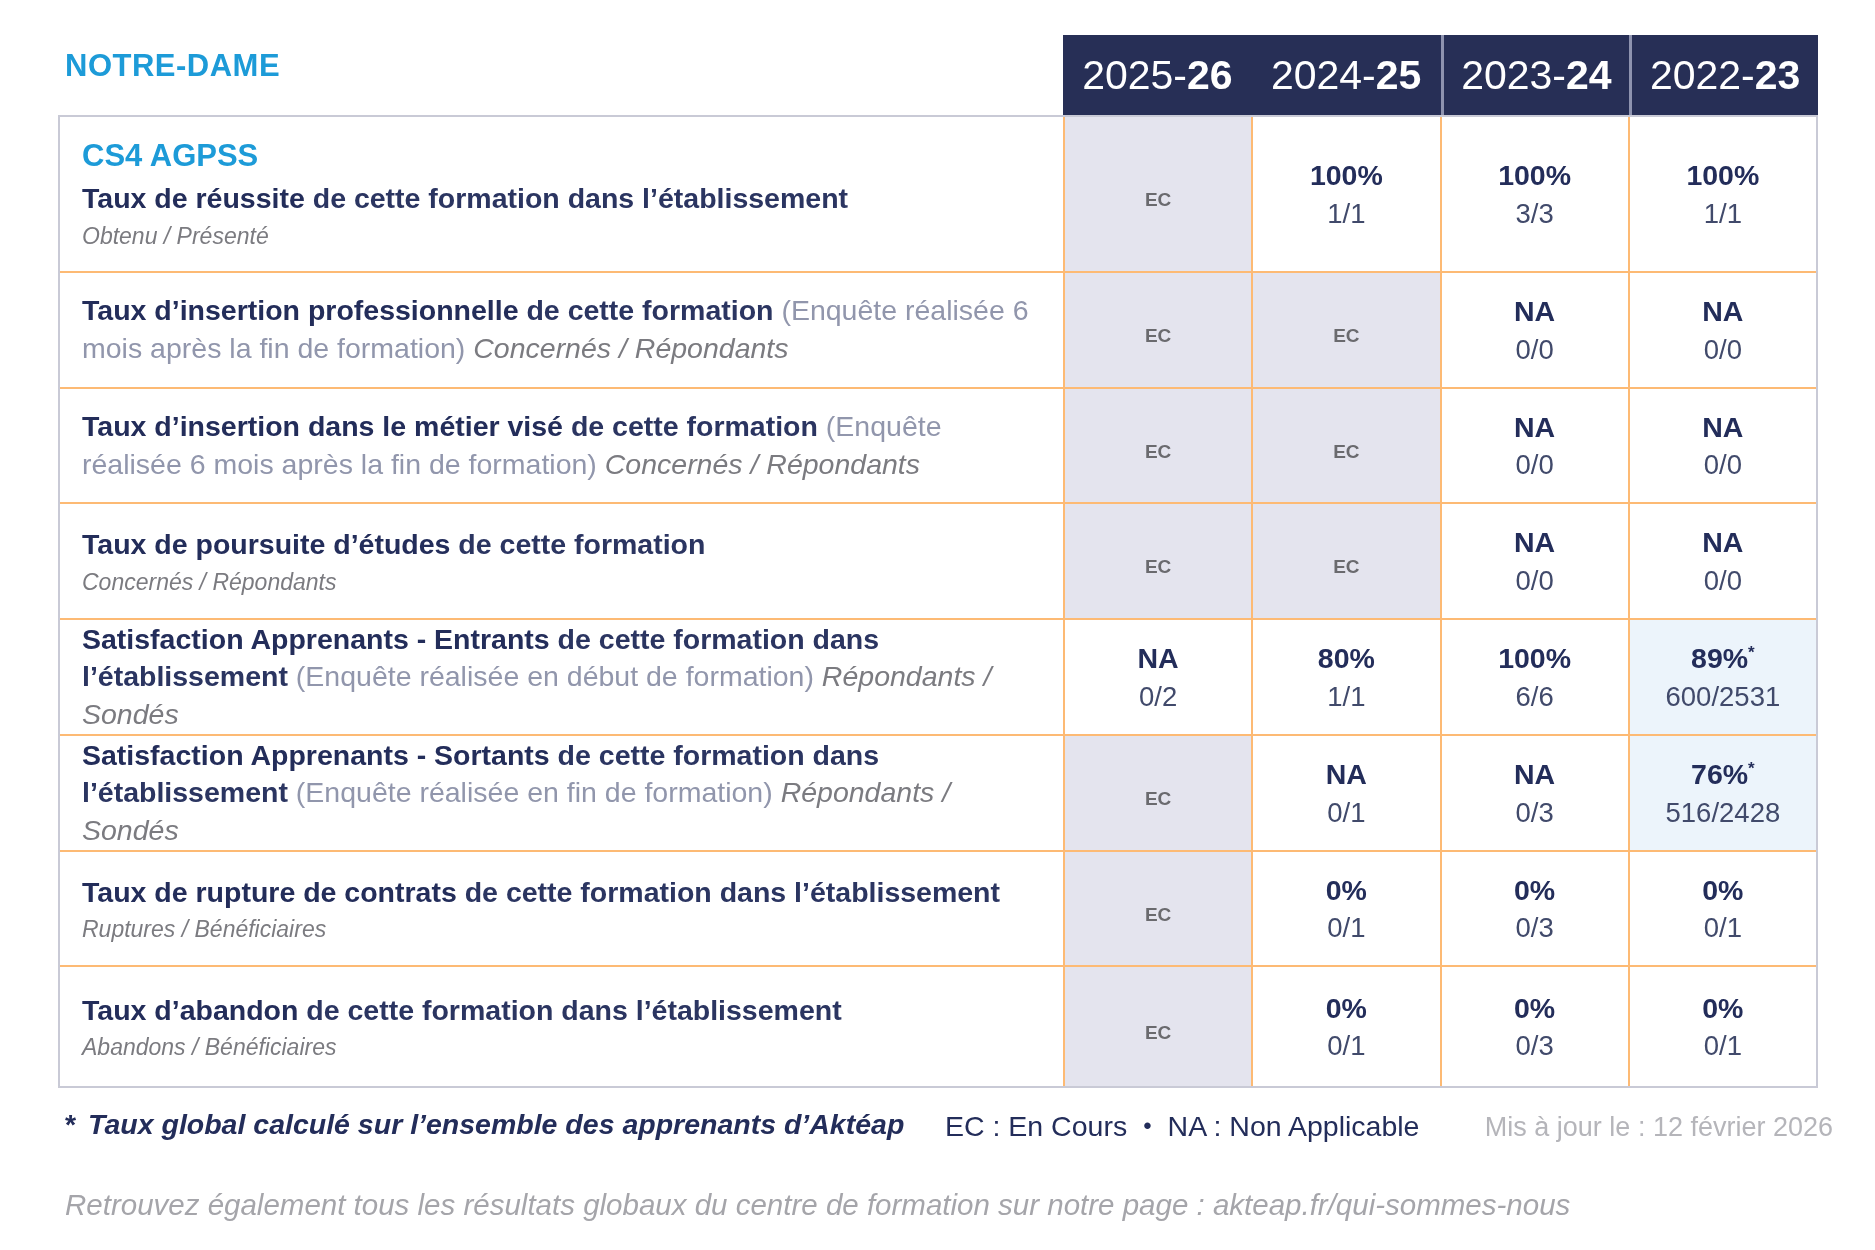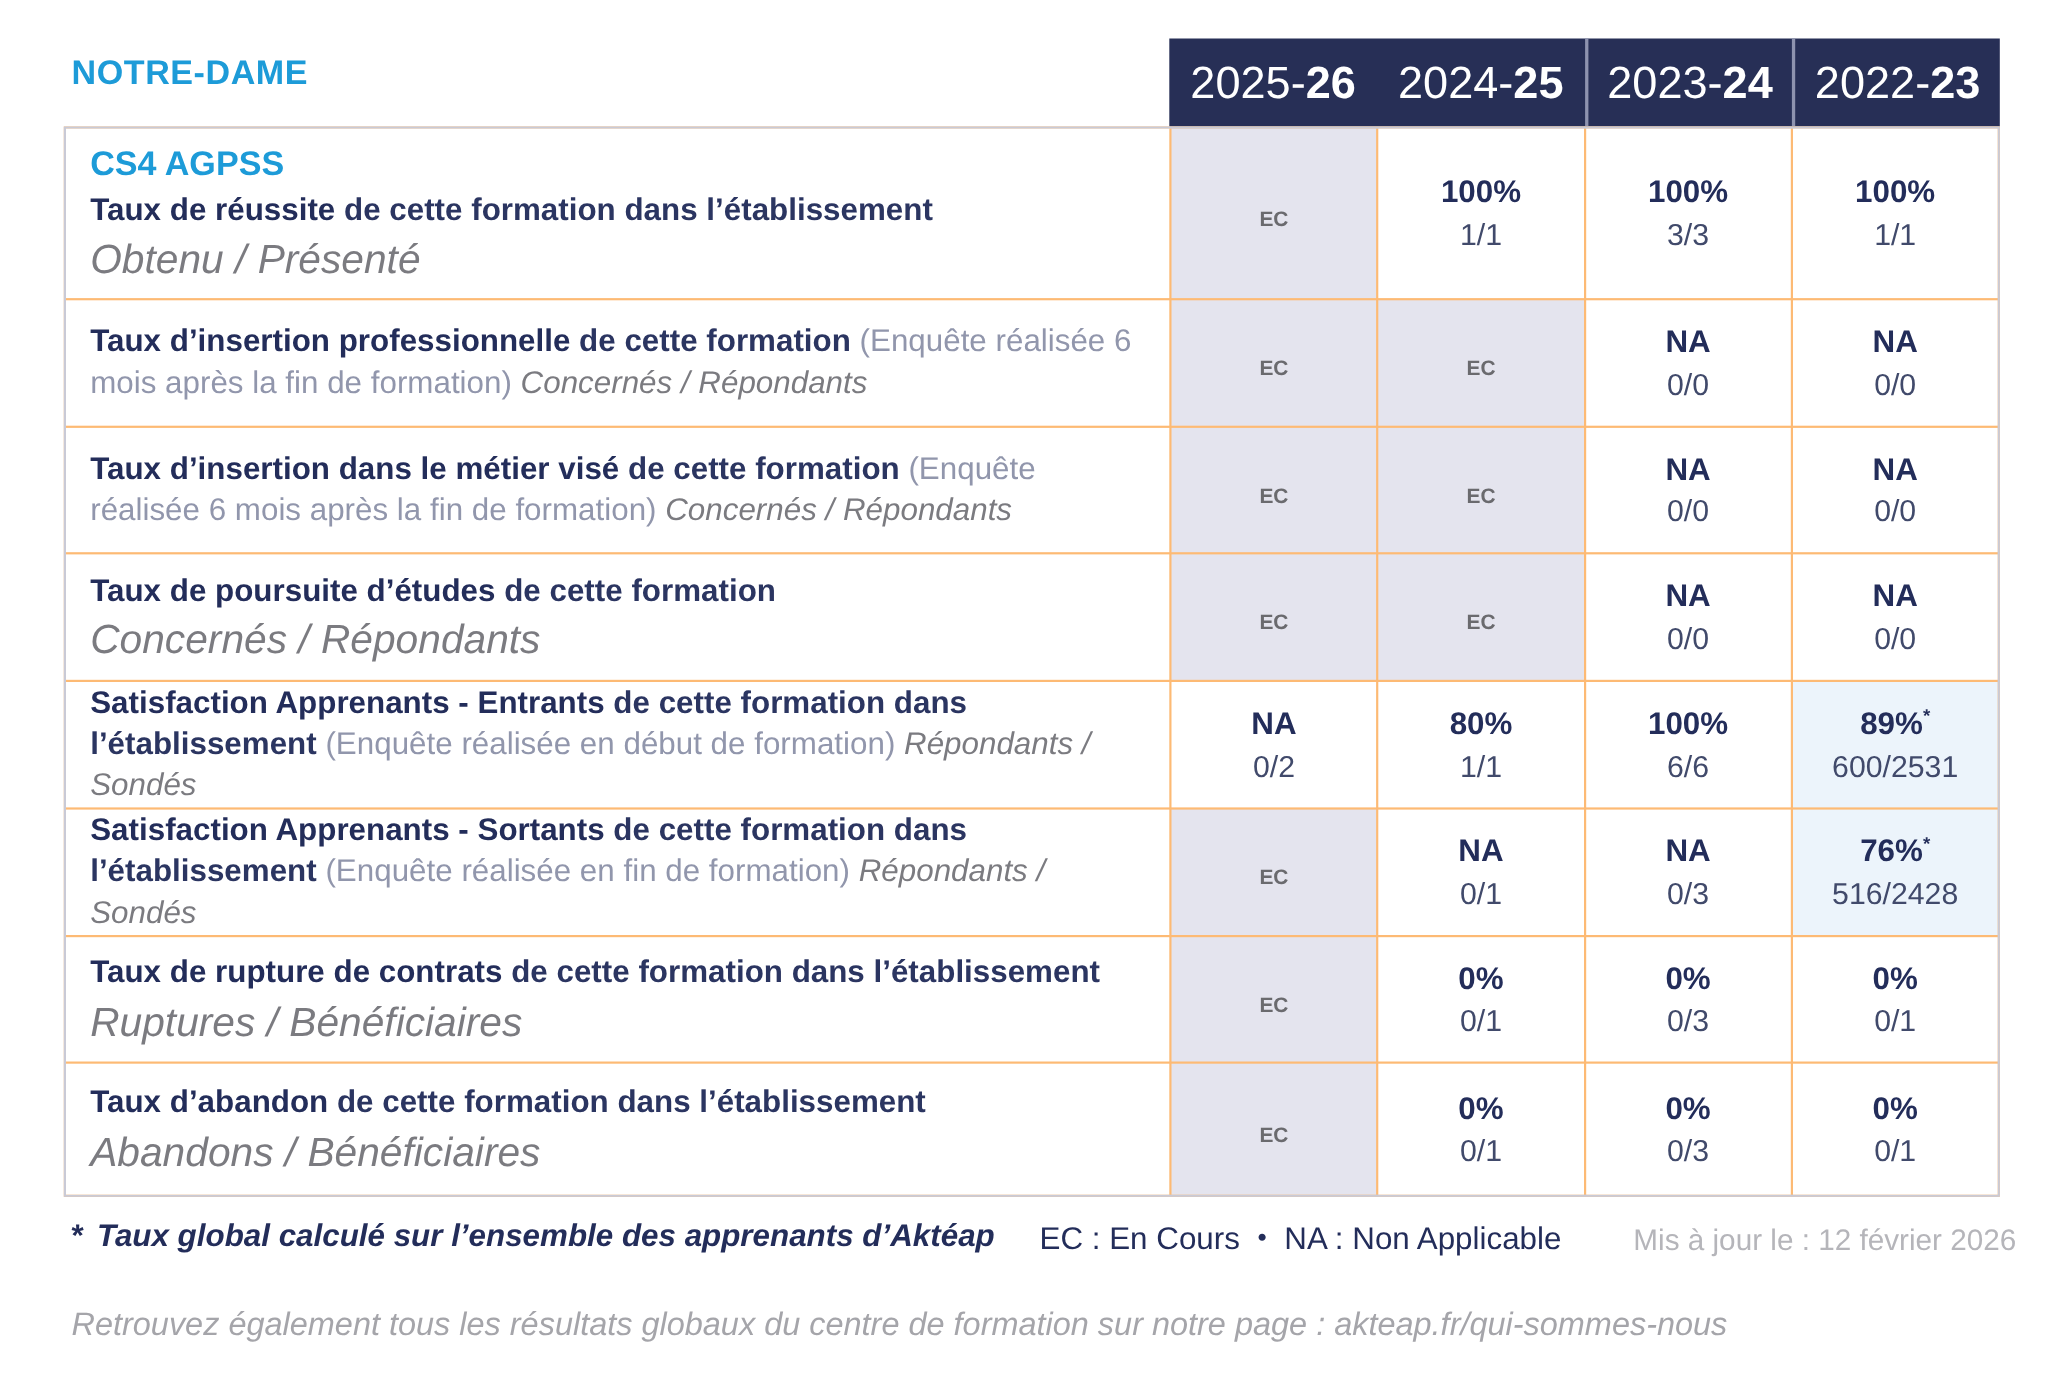--- a/index.html
+++ b/index.html
@@ -36,21 +36,21 @@
   .label-cell{align-items:flex-start;padding:6px 30px 6px 22px;box-sizing:border-box;}
   .value-cell{align-items:center;text-align:center;}
   .bg-lav{background:#e4e4ee;}
   .bg-blue{background:#ecf4fb;}
   .program-heading{font-size:31px;font-weight:700;color:#1d9bd8;margin-bottom:6px;}
   .row-par{font-size:28.5px;line-height:1.32;color:#232d5a;}
   .seg-bold{font-weight:700;color:#232d5a;}
   .seg-normal{font-weight:700;color:#2b3561;}
   .seg-paren{font-weight:400;color:#9196ac;}
   .seg-italic{font-style:italic;color:#7b7b80;}
-  .subline{font-size:37px;font-style:italic;color:#7b7b80;margin-top:5px;}
+  .subline{font-size:23px;font-style:italic;color:#7b7b80;margin-top:5px;}
   .pct{font-size:28.5px;font-weight:700;color:#232d5a;line-height:1.2;}
   .pct sup{font-size:17px;line-height:0;}
   .frac{font-size:27.5px;font-weight:400;color:#414a6b;line-height:1.2;margin-top:4px;}
   .ec-text{font-size:19px;font-weight:700;color:#6a6a6e;margin-top:12px;}
   
   .footnote{
     position:absolute;left:65px;top:1108px;
     font-size:28.5px;font-style:italic;font-weight:700;color:#232d5a;
   }
   .fn-star{font-style:normal;font-weight:700;margin-right:12px;}

